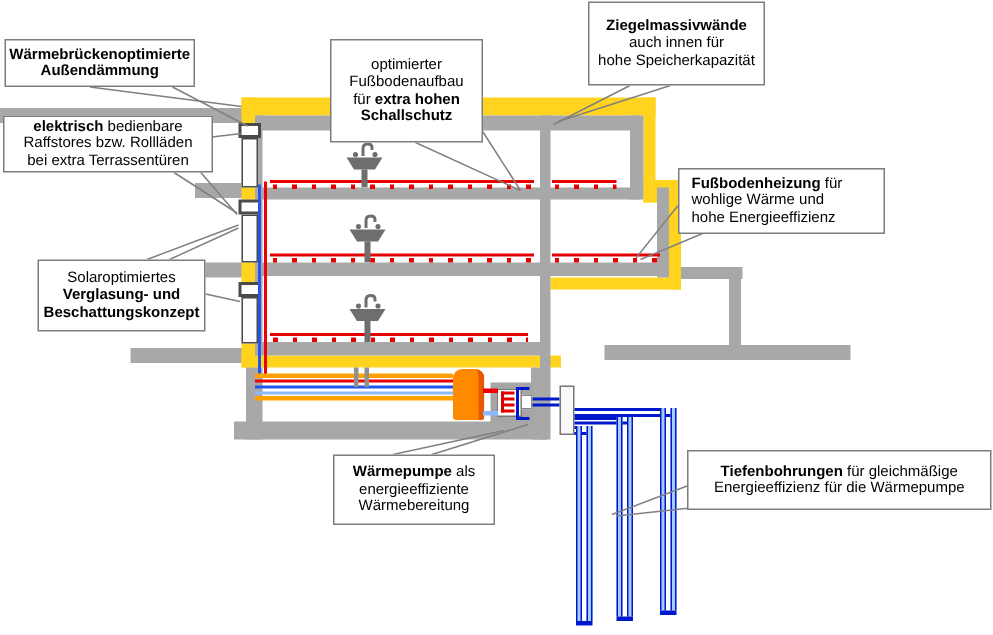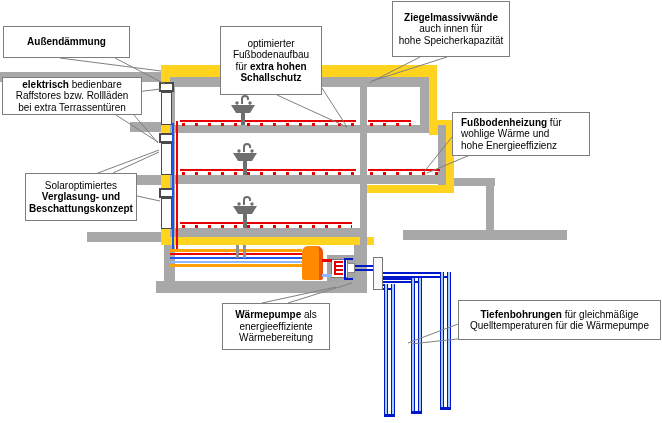--- a/index.html
+++ b/index.html
@@ -181,20 +181,21 @@
         <path d="M113,173 L159,152"></path>
         <path d="M137,196 L160,201"></path>
       <path d="M262,303 L336,287"></path>
         <path d="M288,303 L352,283"></path>
       <path d="M458,324 L408,343"></path>
         <path d="M540,330 L411,344"></path>
     </g>
   </svg>
 
   <div class="lbl" style="left:3px;top:26px;width:127px;height:32px">
+    <div class="ln"><b>Wärmebrückenoptimierte</b></div>
     <div class="ln"><b>Außendämmung</b></div>
   </div>
 
   <div class="lbl" style="left:2px;top:77px;width:140px;height:38px">
     <div class="ln"><b>elektrisch</b><span> bedienbare</span></div>
     <div class="ln"><span>Raffstores bzw. Rollläden</span></div>
     <div class="ln"><span>bei extra Terrassentüren</span></div>
   </div>
 
   <div class="lbl" style="left:220px;top:26px;width:102px;height:69px">
@@ -223,16 +224,16 @@
   </div>
 
   <div class="lbl" style="left:25px;top:173px;width:112px;height:48px">
     <div class="ln"><span>Solaroptimiertes</span></div>
     <div class="ln"><b>Verglasung- und</b></div>
     <div class="ln"><b>Beschattungskonzept</b></div>
   </div>
 
   <div class="lbl" style="left:458px;top:300px;width:203px;height:40px">
     <div class="ln"><b>Tiefenbohrungen</b><span> für gleichmäßige</span></div>
-    <div class="ln"><span>Quelltemperaturen für die Wärmepumpe</span></div>
+    <div class="ln"><span>Energieeffizienz für die Wärmepumpe</span></div>
   </div>
 
 </div>
 
 </body></html>

